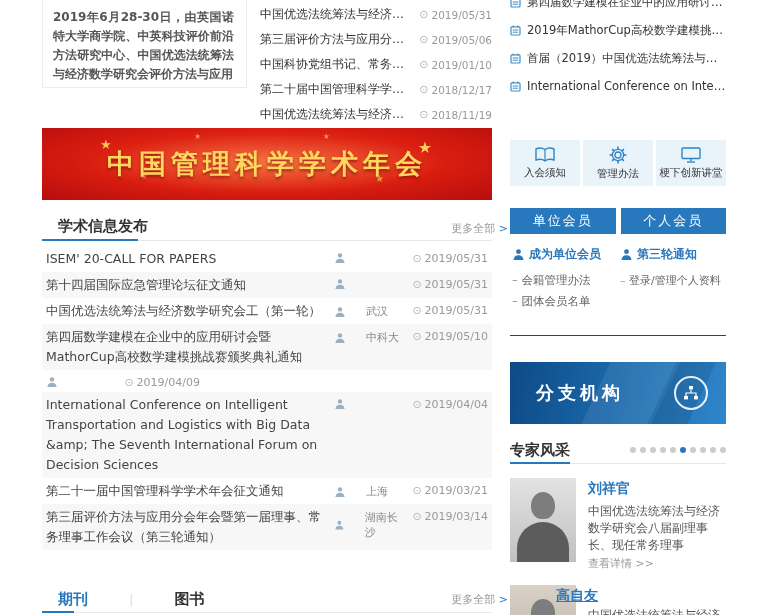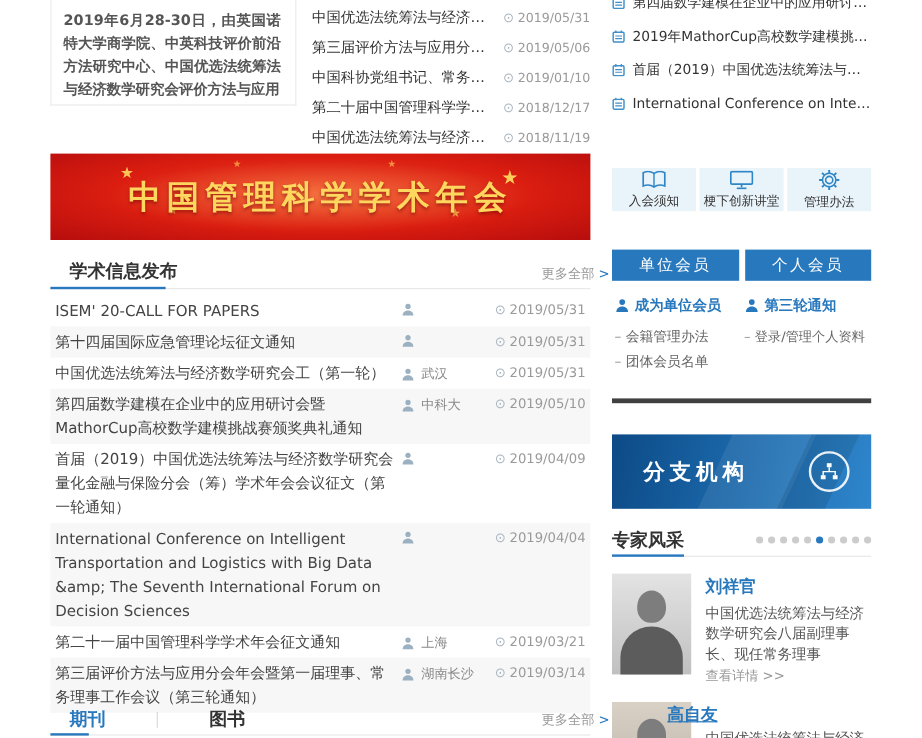--- a/index.html
+++ b/index.html
@@ -48,34 +48,34 @@
   }
   .star { position:absolute; color:#ffd75e; line-height:1; }
   .s1 { left:58px;  top:10px; font-size:13px; opacity:.9; }
   .s2 { left:98px;  top:44px; font-size:9px;  opacity:.7; }
   .s3 { right:60px; top:12px; font-size:16px; opacity:.95; }
   .s4 { right:108px;top:46px; font-size:10px; opacity:.7; }
   .s5 { left:152px; top:5px;  font-size:8px;  opacity:.6; }
   .s6 { right:162px;top:5px;  font-size:8px;  opacity:.6; }
 
   
-  .quick { left:510px; top:140px; width:216px; height:36px; display:flex; gap:3px; }
+  .quick { left:510px; top:140px; width:216px; height:46px; display:flex; gap:3px; }
   .quick-item {
     flex:1; background:#e9f3fa; display:flex; flex-direction:column;
     align-items:center; justify-content:center; gap:3px; cursor:pointer;
   }
   .quick-label { font-size:10.5px; color:#333; white-space:nowrap; }
 
   
   .mem-heads { left:510px; top:208px; width:216px; display:flex; gap:5px; }
   .mem-head {
     flex:1; height:26px; background:#2878be; color:#ffffff; font-size:13px;
     display:flex; align-items:center; justify-content:center; letter-spacing:2px; cursor:pointer;
   }
-  .mem-body { left:510px; top:238px; width:216px; height:98px; display:flex; border-bottom:4px solid #404040; }
+  .mem-body { left:510px; top:238px; width:216px; height:98px; display:flex; border-bottom:1px solid #404040; }
   .mem-col { flex:1; padding:8px 0 0 2px; }
   .mem-main { display:flex; align-items:center; gap:4px; color:#2878be; font-size:12px; font-weight:bold; margin-bottom:7px; cursor:pointer; }
   .mem-link { font-size:11.5px; color:#666; line-height:21px; cursor:pointer; white-space:nowrap; }
   .mem-link::before { content:"– "; color:#999; }
 
   
   .branch {
     left:510px; top:362px; width:216px; height:62px;
     background:linear-gradient(100deg,#0d4a86 0%,#1a66a8 45%,#2f86cc 100%);
     display:flex; align-items:center; overflow:hidden; cursor:pointer;
@@ -103,21 +103,21 @@
   .sec-line { height:1px; background:#e8e8e8; }
   .sec-line .seg { position:absolute; left:0; top:-1px; height:2px; background:#2878be; }
 
   .academic-head { left:58px; top:217px; width:450px; }
   .academic-line { left:42px; top:240px; width:450px; }
   .atable { left:42px; top:246px; width:450px; }
 
   .arow { display:flex; align-items:flex-start; padding:3px 4px; cursor:pointer; }
   .arow.alt { background:#f7f7f7; }
   .arow-title { flex:1; font-size:12.5px; color:#444; line-height:20px; padding-right:6px; }
-  .arow-loc { width:70px; display:flex; align-items:center; gap:5px; font-size:11px; color:#888; padding-top:3px; }
+  .arow-loc { width:70px; display:flex; align-items:center; gap:20px; font-size:11px; color:#888; padding-top:3px; }
   .arow-date { width:84px; display:flex; justify-content:flex-end; align-items:center; gap:3px; font-size:11px; color:#999; padding-top:3px; white-space:nowrap; }
 
   
   .experts-head { left:510px; top:438px; width:216px; height:24px; display:flex; align-items:center; justify-content:space-between; }
   .dots { display:flex; gap:4px; }
   .dot { width:6px; height:6px; border-radius:50%; background:#ccc; cursor:pointer; }
   .dot.active { background:#2878be; }
   .experts-line { left:510px; top:463px; width:216px; }
 
   .expert-photo {
@@ -244,46 +244,46 @@
   <span class="banner-title">中国管理科学学术年会</span>
 </div>
 
 <div class="abs quick">
   <div class="quick-item">
     <svg width="20" height="16" viewBox="0 0 20 16">
         <path d="M1 2 C4 .5 7 .5 10 2.5 C13 .5 16 .5 19 2 V13 C16 11.8 13 11.8 10 13.8 C7 11.8 4 11.8 1 13 Z" fill="none" stroke="#2e86c6" stroke-width="1.4"></path>
         <line x1="10" y1="2.5" x2="10" y2="13.8" stroke="#2e86c6" stroke-width="1.2"></line>
       </svg>
     <span class="quick-label">入会须知</span>
-  </div>
-  <div class="quick-item">
-    <svg width="20" height="16" viewBox="0 0 20 16">
-        <rect x="1" y="1" width="18" height="10.5" rx="1" fill="none" stroke="#2e86c6" stroke-width="1.4"></rect>
-        <line x1="10" y1="11.5" x2="10" y2="14" stroke="#2e86c6" stroke-width="1.4"></line>
-        <line x1="6" y1="15" x2="14" y2="15" stroke="#2e86c6" stroke-width="1.4"></line>
-      </svg>
-    <span class="quick-label">梗下创新讲堂</span>
   </div>
   <div class="quick-item">
     <svg width="18" height="18" viewBox="0 0 18 18">
         <circle cx="9" cy="9" r="3" fill="none" stroke="#2e86c6" stroke-width="1.3"></circle>
         <circle cx="9" cy="9" r="5.6" fill="none" stroke="#2e86c6" stroke-width="1.3"></circle>
         <g stroke="#2e86c6" stroke-width="1.6">
           <line x1="9" y1="0.6" x2="9" y2="3.2"></line>
           <line x1="9" y1="14.8" x2="9" y2="17.4"></line>
           <line x1="0.6" y1="9" x2="3.2" y2="9"></line>
           <line x1="14.8" y1="9" x2="17.4" y2="9"></line>
           <line x1="3.1" y1="3.1" x2="4.9" y2="4.9"></line>
           <line x1="13.1" y1="13.1" x2="14.9" y2="14.9"></line>
           <line x1="3.1" y1="14.9" x2="4.9" y2="13.1"></line>
           <line x1="13.1" y1="4.9" x2="14.9" y2="3.1"></line>
         </g>
       </svg>
     <span class="quick-label">管理办法</span>
   </div>
+  <div class="quick-item">
+    <svg width="20" height="16" viewBox="0 0 20 16">
+        <rect x="1" y="1" width="18" height="10.5" rx="1" fill="none" stroke="#2e86c6" stroke-width="1.4"></rect>
+        <line x1="10" y1="11.5" x2="10" y2="14" stroke="#2e86c6" stroke-width="1.4"></line>
+        <line x1="6" y1="15" x2="14" y2="15" stroke="#2e86c6" stroke-width="1.4"></line>
+      </svg>
+    <span class="quick-label">梗下创新讲堂</span>
+  </div>
 </div>
 
 <div class="abs mem-heads">
   <div class="mem-head">单位会员</div>
   <div class="mem-head">个人会员</div>
 </div>
 <div class="abs mem-body">
   <div class="mem-col">
     <div class="mem-main">
       <svg width="13" height="13" viewBox="0 0 12 12">
@@ -371,21 +371,20 @@
         </svg>
         <span>中科大</span>
       </div>
     <div class="arow-date">
         <span class="clock">⊙</span>
         <span>2019/05/10</span>
       </div>
   </div>
 
   <div class="arow">
-    <div class="arow-title">首届（2019）中国优选法统筹法与经济数学研究会量化金融与保险分会（筹）学术年会会议征文（第一轮通知）</div>
     <div class="arow-loc">
         <svg width="12" height="12" viewBox="0 0 12 12">
           <circle cx="6" cy="3.4" r="2.2" fill="#9bb0c0"></circle>
           <path d="M1.5 11 C1.5 8 4 6.8 6 6.8 C8 6.8 10.5 8 10.5 11 Z" fill="#9bb0c0"></path>
         </svg>
         <span></span>
       </div>
     <div class="arow-date">
         <span class="clock">⊙</span>
         <span>2019/04/09</span>

